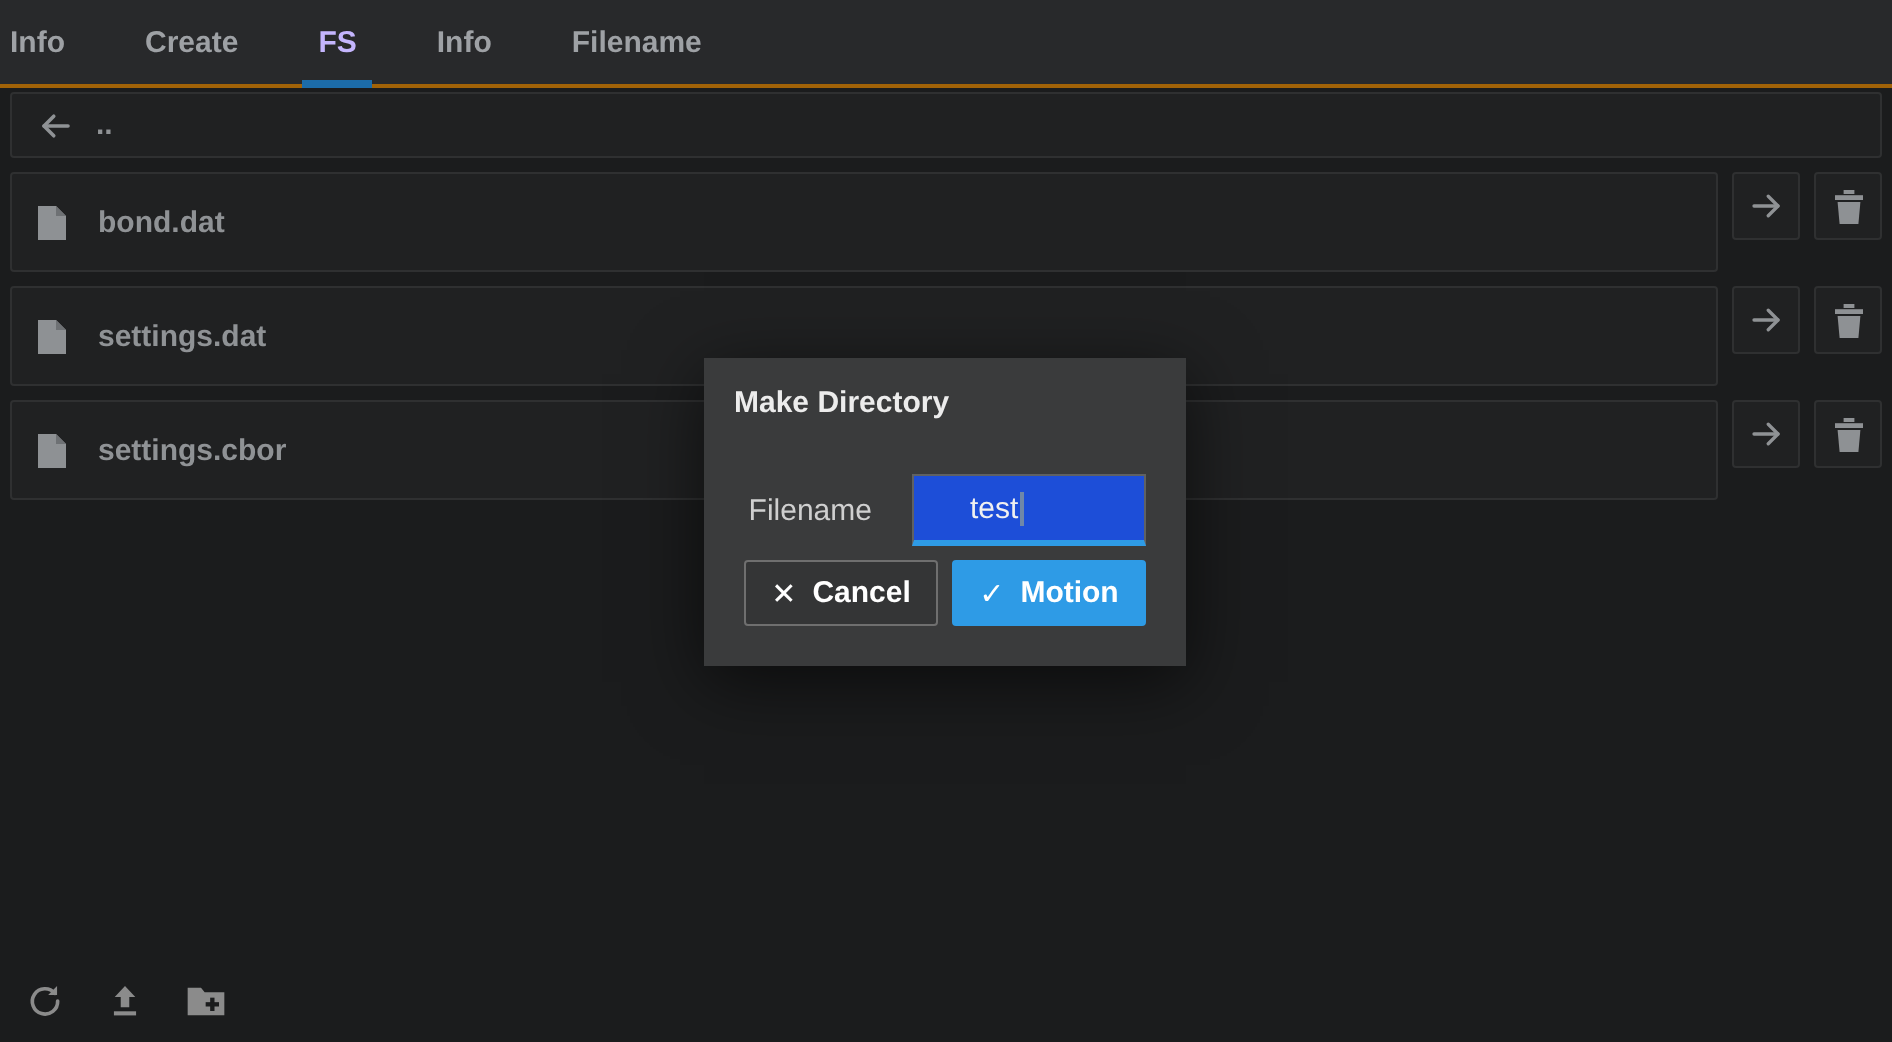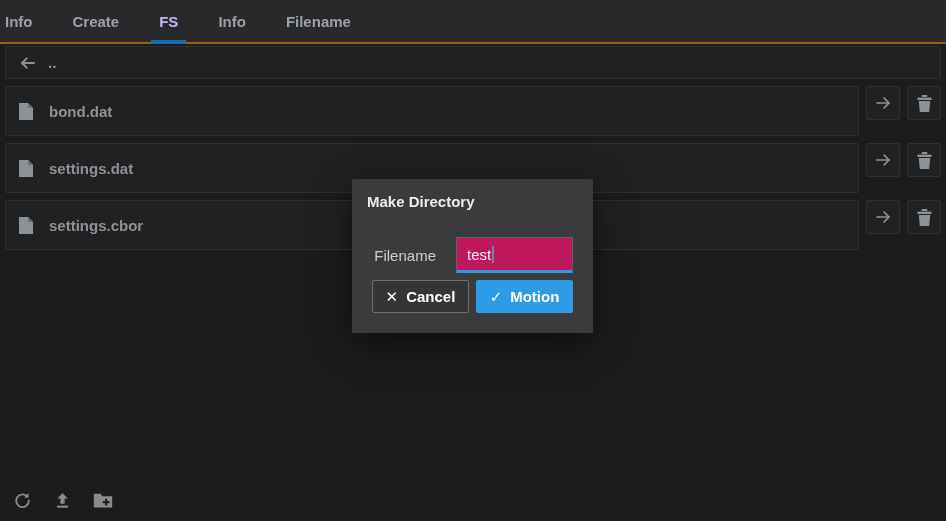--- a/index.html
+++ b/index.html
@@ -101,26 +101,26 @@
     padding-right: 6px;
   }
   .field-label {
     font-size: 15px;
     color: #cfcfcf;
     margin-right: 20px;
   }
   .text-input {
     width: 117px;
     height: 36px;
-    background: #be185d;
+    background: #1d4ed8;
     border: 1px solid #5f6163;
     border-bottom: 3px solid #2e9be6;
     display: flex;
     align-items: center;
-    padding-left: 10px;
+    padding-left: 28px;
   }
   .text-input .value { font-size: 15px; color: #f0f0f0; }
   .caret {
     width: 2px; height: 17px;
     background: #6f87a8;
     margin-left: 1px;
   }
   .btn-row {
     margin-top: 7px;
     display: flex;

